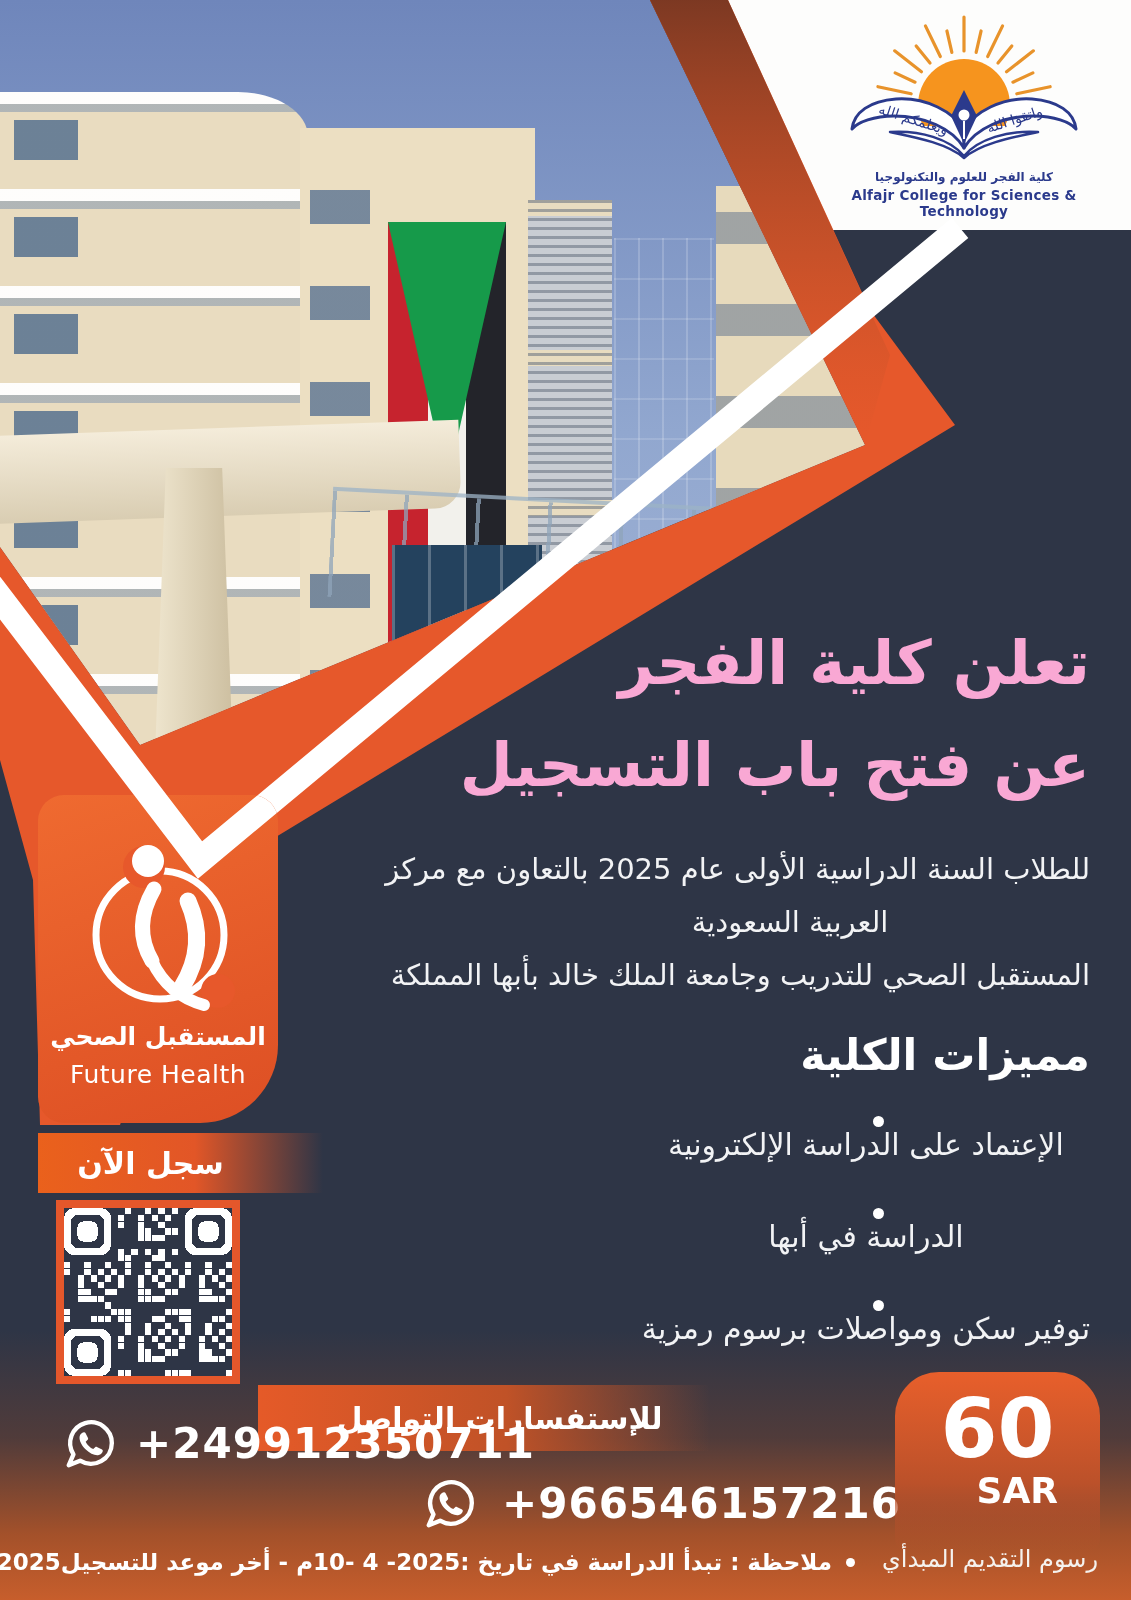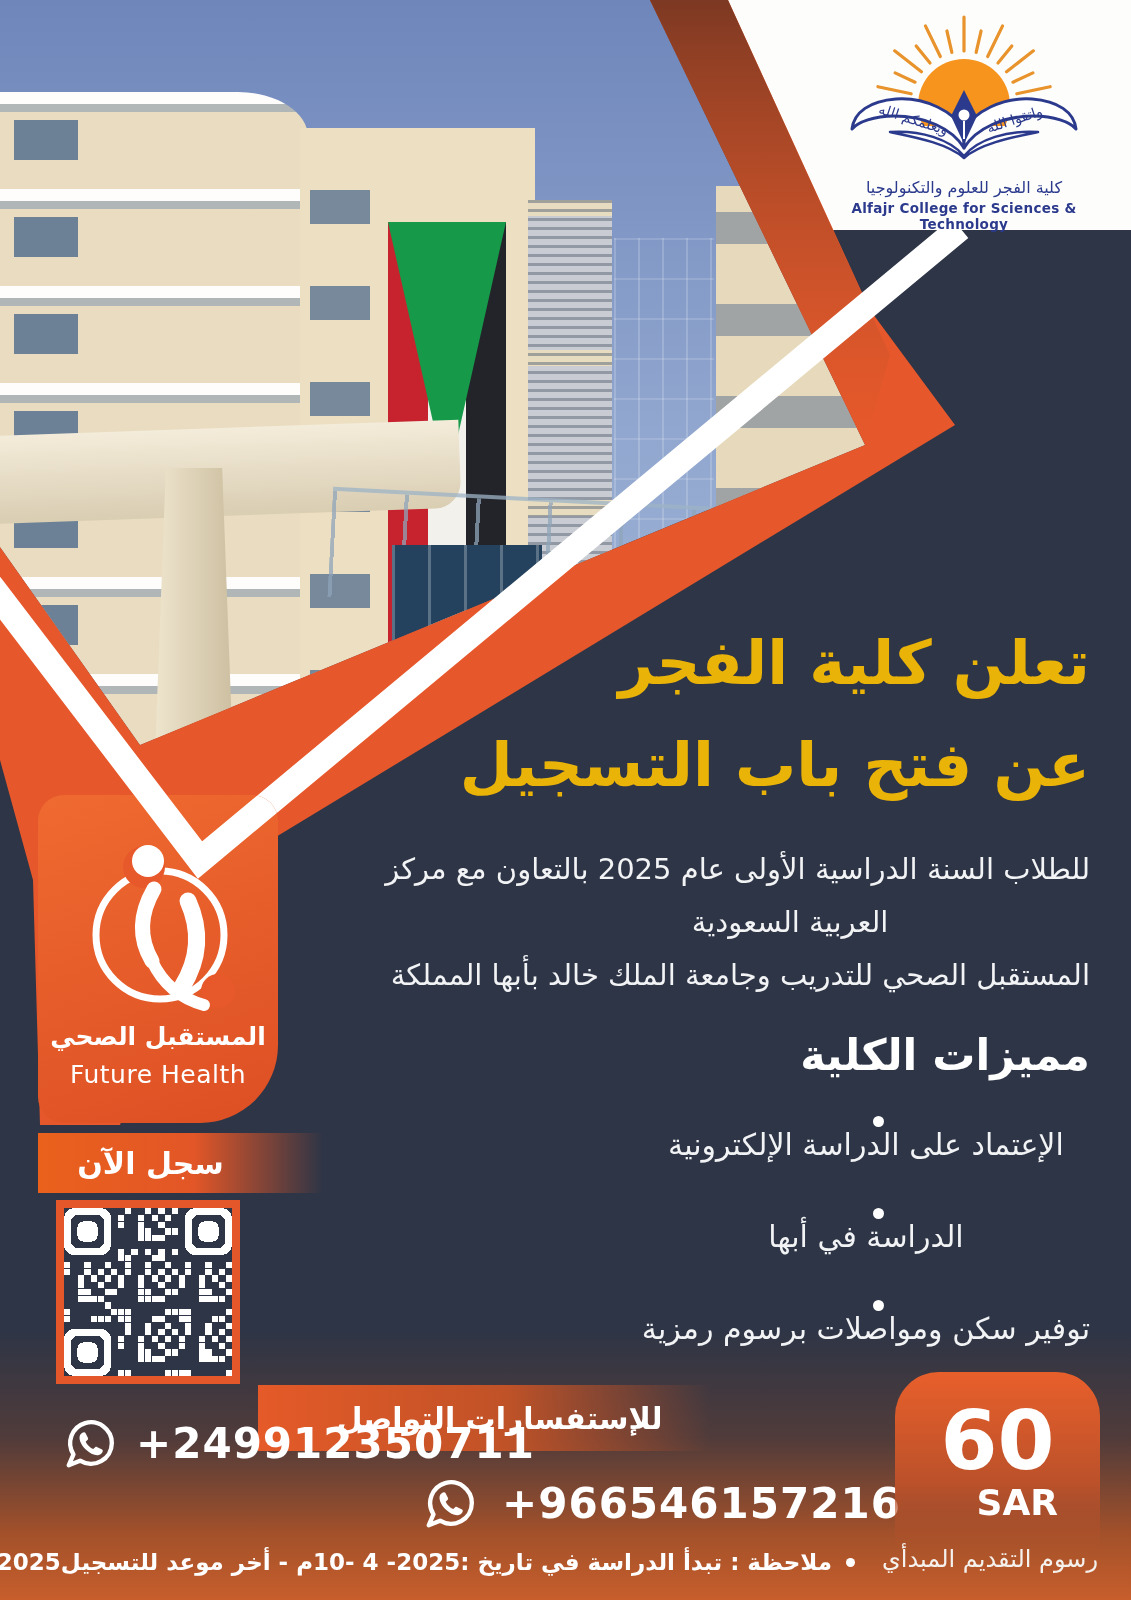--- a/index.html
+++ b/index.html
@@ -42,26 +42,26 @@
   .door{left:392px;top:545px;width:150px;height:330px;background:#24425e;
      background-image:repeating-linear-gradient(90deg,rgba(255,255,255,.25) 0 3px,rgba(0,0,0,0) 3px 36px);}
 
   
   .ribbons{position:absolute;left:0;top:0;z-index:2;}
   .bottom-grad{position:absolute;left:0;top:1330px;width:100%;height:270px;z-index:2;
      background:linear-gradient(180deg,rgba(46,53,69,0) 0%,rgba(122,67,44,.45) 40%,#a4512a 76%,#c75e2c 100%);}
 
   
   .logo-card{position:absolute;left:808px;top:8px;width:312px;height:218px;z-index:4;text-align:center;}
-  .logo-name-ar{font-size:16px;font-weight:normal;color:#2b3a8c;margin-top:14px;}
+  .logo-name-ar{font-size:12px;font-weight:bold;color:#2b3a8c;margin-top:6px;}
   .logo-name-en{font-size:13.5px;font-weight:bold;color:#2b3a8c;letter-spacing:.3px;margin-top:3px;}
 
   
   .rtl{direction:rtl;}
-  .title{position:absolute;right:41px;top:612px;z-index:4;text-align:right;color:#eab308;
+  .title{position:absolute;right:41px;top:612px;z-index:4;text-align:right;color:#f9a8d4;
          font-weight:bold;font-size:61px;line-height:102px;white-space:nowrap;}
   .lead{position:absolute;right:41px;top:843px;width:600px;z-index:4;color:#f2f3f5;
         font-size:29px;line-height:53px;text-align:center;}
   .lead div{white-space:nowrap;}
   .features-h{position:absolute;right:41px;top:1030px;z-index:4;color:#fff;font-size:43px;
               font-weight:bold;white-space:nowrap;}
   .features{position:absolute;right:41px;top:1116px;z-index:4;color:#f2f3f5;font-size:30px;}
   .feat-row{display:flex;align-items:center;margin-bottom:46px;white-space:nowrap;flex-direction:column;}
   .dot{width:11px;height:11px;border-radius:50%;background:#fff;margin-left:26px;flex:0 0 auto;}
 
@@ -86,21 +86,21 @@
      display:flex;align-items:center;justify-content:center;color:#fff;font-size:30px;font-weight:bold;padding-left:31px;}
   .phone-group{position:absolute;z-index:4;display:flex;align-items:center;gap:14px;color:#fff;}
   .pg1{left:60px;top:1412px;}
   .pg2{left:420px;top:1472px;gap:20px;}
   .phone-num{font-size:42px;font-weight:bold;letter-spacing:1px;white-space:nowrap;}
 
   
   .fee-card{position:absolute;left:895px;top:1372px;width:205px;height:180px;z-index:4;color:#fff;
      background:linear-gradient(180deg,#e85f2b 0%,#bb512a 62%,rgba(170,75,40,0) 100%);
      border-radius:44px 44px 14px 14px;text-align:center;}
-  .fee-amount{font-size:82px;font-weight:bold;line-height:1;margin-top:28px;}
+  .fee-amount{font-size:82px;font-weight:bold;line-height:1;margin-top:16px;}
   .fee-cur{font-size:36px;font-weight:bold;text-align:right;padding-right:42px;margin-top:0;}
   .fee-caption{position:absolute;right:33px;top:1545px;z-index:4;color:#f5f2ee;font-size:24px;white-space:nowrap;}
 
   
   .note{position:absolute;right:276px;top:1549px;z-index:4;color:#fff;font-size:23px;font-weight:bold;
         display:flex;align-items:center;white-space:nowrap;}
   .note-dot{width:9px;height:9px;border-radius:50%;background:#fff;margin-left:14px;flex:0 0 auto;}
 </style>
 </head>
 <body>

